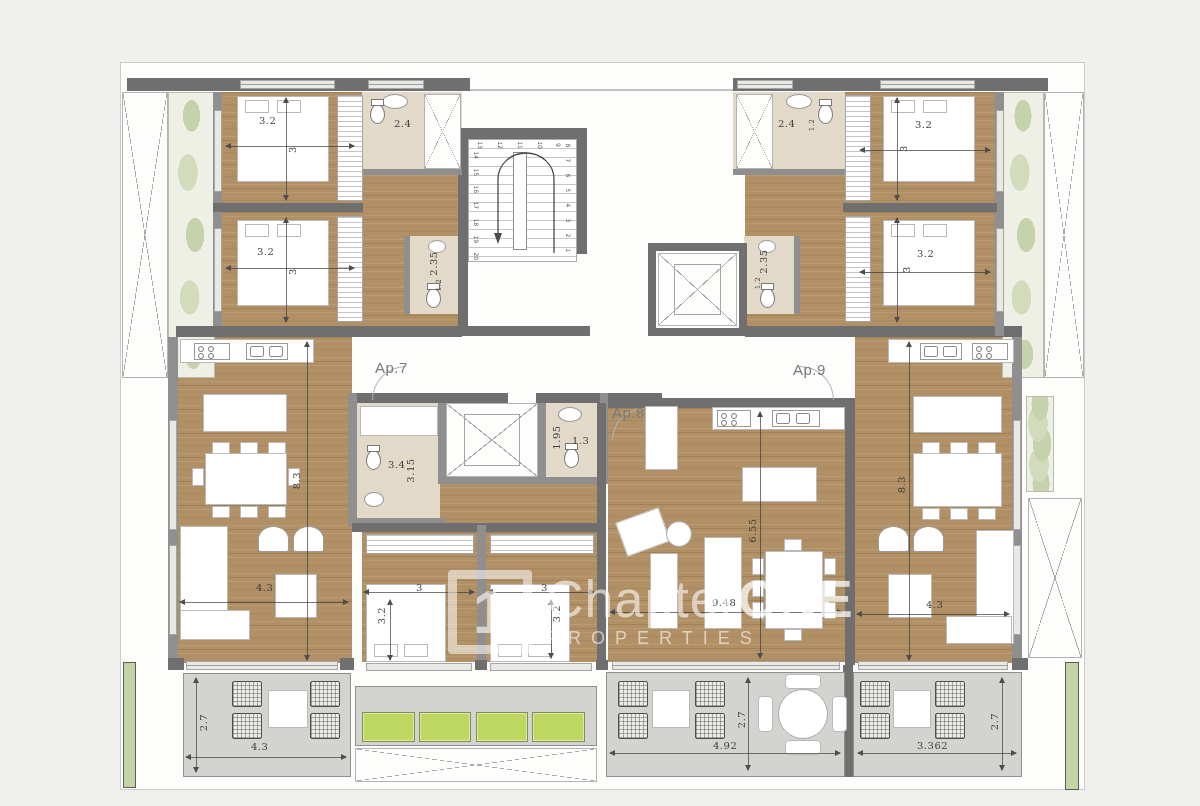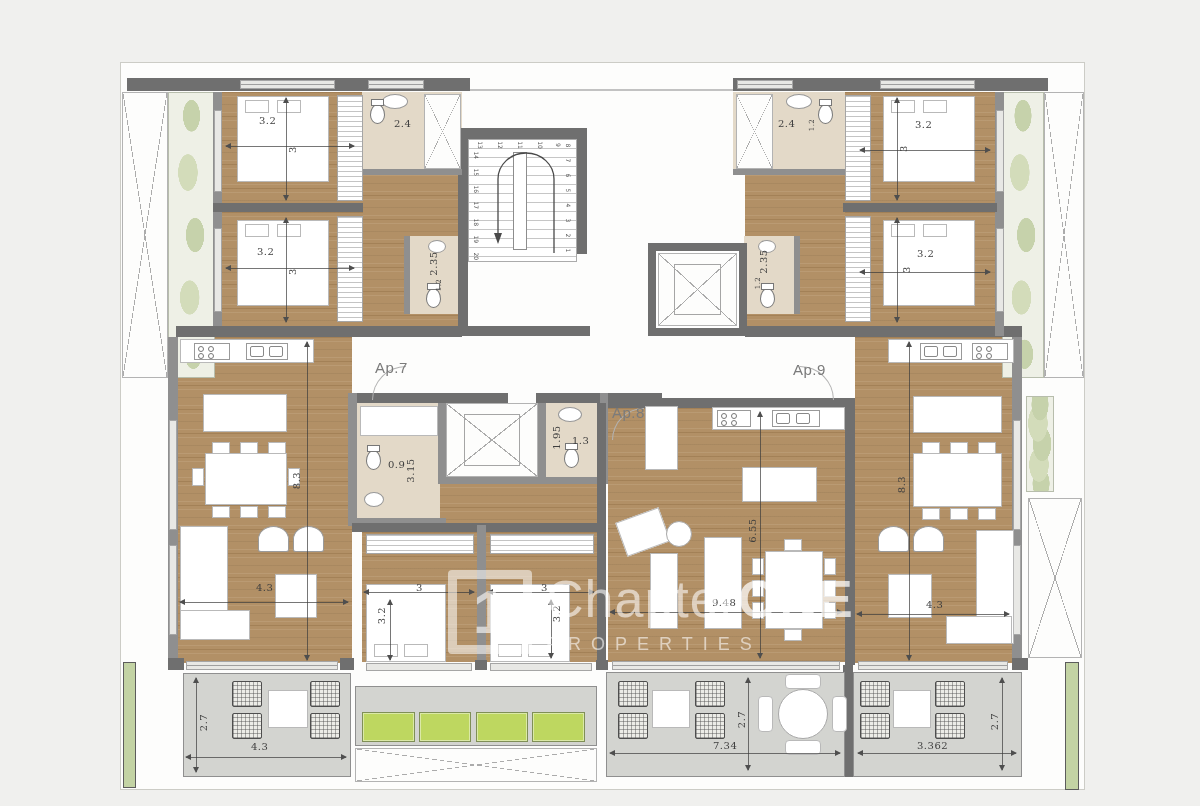--- a/index.html
+++ b/index.html
@@ -65,21 +65,21 @@
   .stairs{background:repeating-linear-gradient(180deg,#fff 0 8px,#c6c6c6 8px 9px);border:1px solid #ababab;}
   .sdiv{background:#fff;border:1px solid #8d8d8d;}
   .snum{display:flex;justify-content:space-between;}
   .snum span{font:6px "DejaVu Sans",sans-serif;color:#555;transform:rotate(90deg);}
   .arc{position:absolute;border:1px solid #b3b3b3;}
   #wm{position:absolute;left:448px;top:570px;z-index:50;pointer-events:none;display:flex;gap:14px;align-items:flex-start;}
   #wm .logo{width:84px;height:84px;border:9px solid rgba(255,255,255,.55);color:rgba(255,255,255,.60);
     font:bold 62px "Liberation Sans",sans-serif;text-align:center;line-height:66px;border-radius:4px;}
   #wm .btxt{font:52px "Liberation Sans",sans-serif;color:rgba(255,255,255,.58);letter-spacing:1px;line-height:58px;}
   #wm .btxt b{color:rgba(255,255,255,.72);}
-  #wm .props{font:18px "Liberation Sans",sans-serif;color:rgba(255,255,255,.58);letter-spacing:10px;margin-top:6px;}
+  #wm .props{font:18px "Liberation Sans",sans-serif;color:rgba(255,255,255,.58);letter-spacing:10px;margin-top:0;}
 </style>
 </head>
 <body>
 
 <div id="plan">
 
   <div class="a sheet" style="left:120px;top:62px;width:965px;height:728px"></div>
 
   <div class="a wood" style="left:222px;top:92px;width:141px;height:111px"></div>
   <div class="a wood" style="left:222px;top:212px;width:141px;height:114px"></div>
@@ -403,38 +403,38 @@
   <span class="dim dimv" style="left:421px;top:258px">2.35</span>
   <span class="dim dims dimv" style="left:433px;top:281px">1.2</span>
   <span class="dim" style="left:778px;top:118px">2.4</span>
   <span class="dim dims dimv" style="left:806px;top:121px">1.2</span>
   <span class="dim" style="left:915px;top:119px">3.2</span>
   <span class="dim dimv" style="left:900px;top:143px">3</span>
   <span class="dim dimv" style="left:751px;top:256px">2.35</span>
   <span class="dim dims dimv" style="left:752px;top:279px">1.2</span>
   <span class="dim" style="left:917px;top:248px">3.2</span>
   <span class="dim dimv" style="left:903px;top:264px">3</span>
-  <span class="dim" style="left:388px;top:459px">0.9</span>
+  <span class="dim" style="left:388px;top:459px">3.4</span>
   <span class="dim dimv" style="left:398px;top:465px">3.15</span>
   <span class="dim dimv" style="left:544px;top:432px">1.95</span>
   <span class="dim" style="left:572px;top:435px">1.3</span>
   <span class="dim dimv" style="left:288px;top:475px">8.3</span>
   <span class="dim" style="left:256px;top:582px">4.3</span>
   <span class="dim dimv" style="left:740px;top:525px">6.55</span>
   <span class="dim" style="left:712px;top:597px">9.48</span>
   <span class="dim dimv" style="left:893px;top:479px">8.3</span>
   <span class="dim" style="left:926px;top:599px">4.3</span>
   <span class="dim" style="left:416px;top:582px">3</span>
   <span class="dim dimv" style="left:373px;top:610px">3.2</span>
   <span class="dim" style="left:541px;top:582px">3</span>
   <span class="dim dimv" style="left:548px;top:608px">3.2</span>
   <span class="dim dimv" style="left:195px;top:717px">2.7</span>
   <span class="dim" style="left:251px;top:741px">4.3</span>
   <span class="dim dimv" style="left:733px;top:714px">2.7</span>
-  <span class="dim" style="left:713px;top:740px">7.34</span>
+  <span class="dim" style="left:713px;top:740px">4.92</span>
   <span class="dim dimv" style="left:986px;top:716px">2.7</span>
   <span class="dim" style="left:917px;top:740px">3.362</span>
 
   <span class="ap" style="left:375px;top:359px">Ap.7</span>
   <span class="ap" style="left:612px;top:404px">Ap.8</span>
   <span class="ap" style="left:793px;top:361px">Ap.9</span>
 
   <div id="wm">
     <div class="logo">1</div>
     <div>

